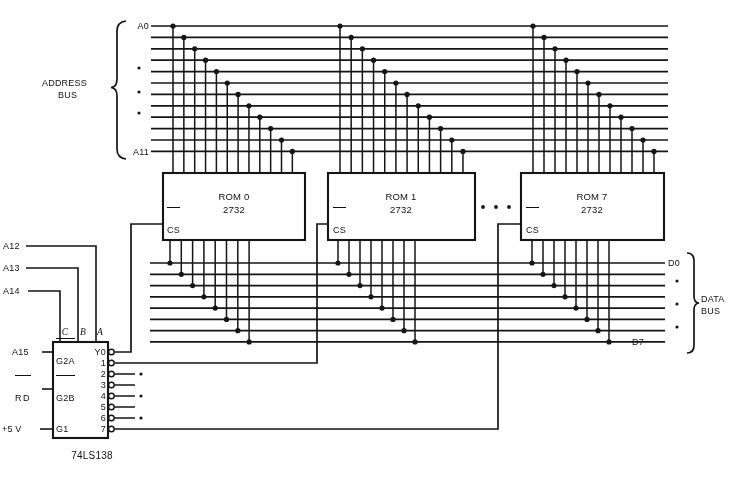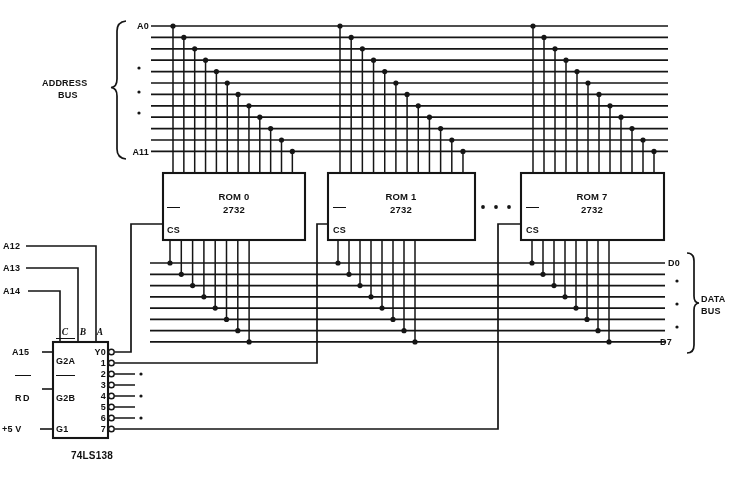--- a/index.html
+++ b/index.html
@@ -1,19 +1,19 @@
 <!DOCTYPE html>
 <html><head>
 <meta charset="utf-8">
 <style>
   html,body{margin:0;padding:0;background:#fff;}
   #stage{position:relative;width:736px;height:500px;background:#ffffff;overflow:hidden;
          font-family:"Liberation Sans",sans-serif;}
   #wires{position:absolute;left:0;top:0;}
-  .lbl{position:absolute;font-family:"Liberation Sans",sans-serif;font-weight:bold;
+  .lbl{position:absolute;font-family:"Liberation Sans",sans-serif;font-weight:normal;
        font-size:9px;color:#111;white-space:nowrap;line-height:1;letter-spacing:0.2px;}
   .l{transform:translateY(-50%);}
   .c{transform:translate(-50%,-50%);}
   .r{transform:translate(-100%,-50%);}
   .ov{border-top:1.4px solid #111;padding-top:18px;}
   .romname{font-size:9.5px;}
   .pinlbl{font-family:"Liberation Serif",serif;font-style:italic;font-size:9.5px;}
   .wide{letter-spacing:1.5px;text-align:right;}
   .caption{font-family:"DejaVu Sans",sans-serif;font-weight:normal;font-size:12px;
            letter-spacing:0.1px;color:#141414;}
@@ -254,21 +254,21 @@
   <div class="lbl c romname" style="left:234px;top:210px">2732</div>
   <div class="lbl l ov" style="left:167px;top:221px">CS</div>
   <div class="lbl c romname" style="left:401px;top:197px">ROM 1</div>
   <div class="lbl c romname" style="left:401px;top:210px">2732</div>
   <div class="lbl l ov" style="left:333px;top:221px">CS</div>
   <div class="lbl c romname" style="left:592px;top:197px">ROM 7</div>
   <div class="lbl c romname" style="left:592px;top:210px">2732</div>
   <div class="lbl l ov" style="left:526px;top:221px">CS</div>
 
   <div class="lbl l" style="left:668px;top:263px">D0</div>
-  <div class="lbl l" style="left:660px;top:342px">D7</div>
+  <div class="lbl l" style="left:632px;top:342px">D7</div>
   <div class="lbl l" style="left:701px;top:299px">DATA</div>
   <div class="lbl l" style="left:701px;top:311px">BUS</div>
 
   <div class="lbl l" style="left:3px;top:246px">A12</div>
   <div class="lbl l" style="left:3px;top:268px">A13</div>
   <div class="lbl l" style="left:3px;top:291px">A14</div>
   <div class="lbl c pinlbl" style="left:65px;top:333px">C</div>
   <div class="lbl c pinlbl" style="left:83px;top:333px">B</div>
   <div class="lbl c pinlbl" style="left:100px;top:333px">A</div>
 

